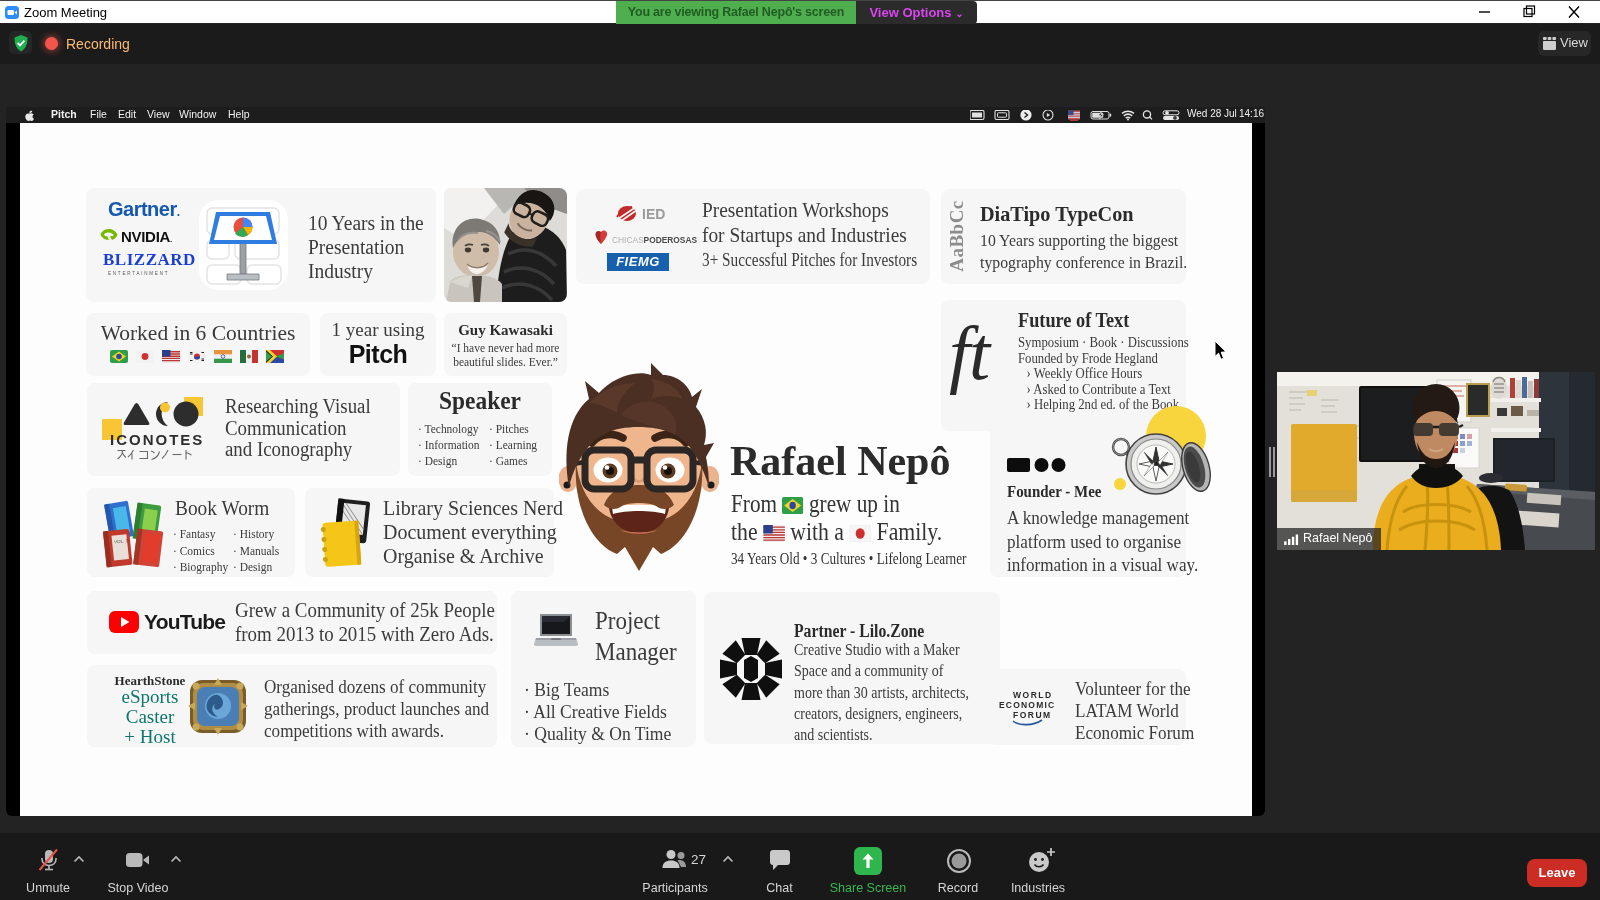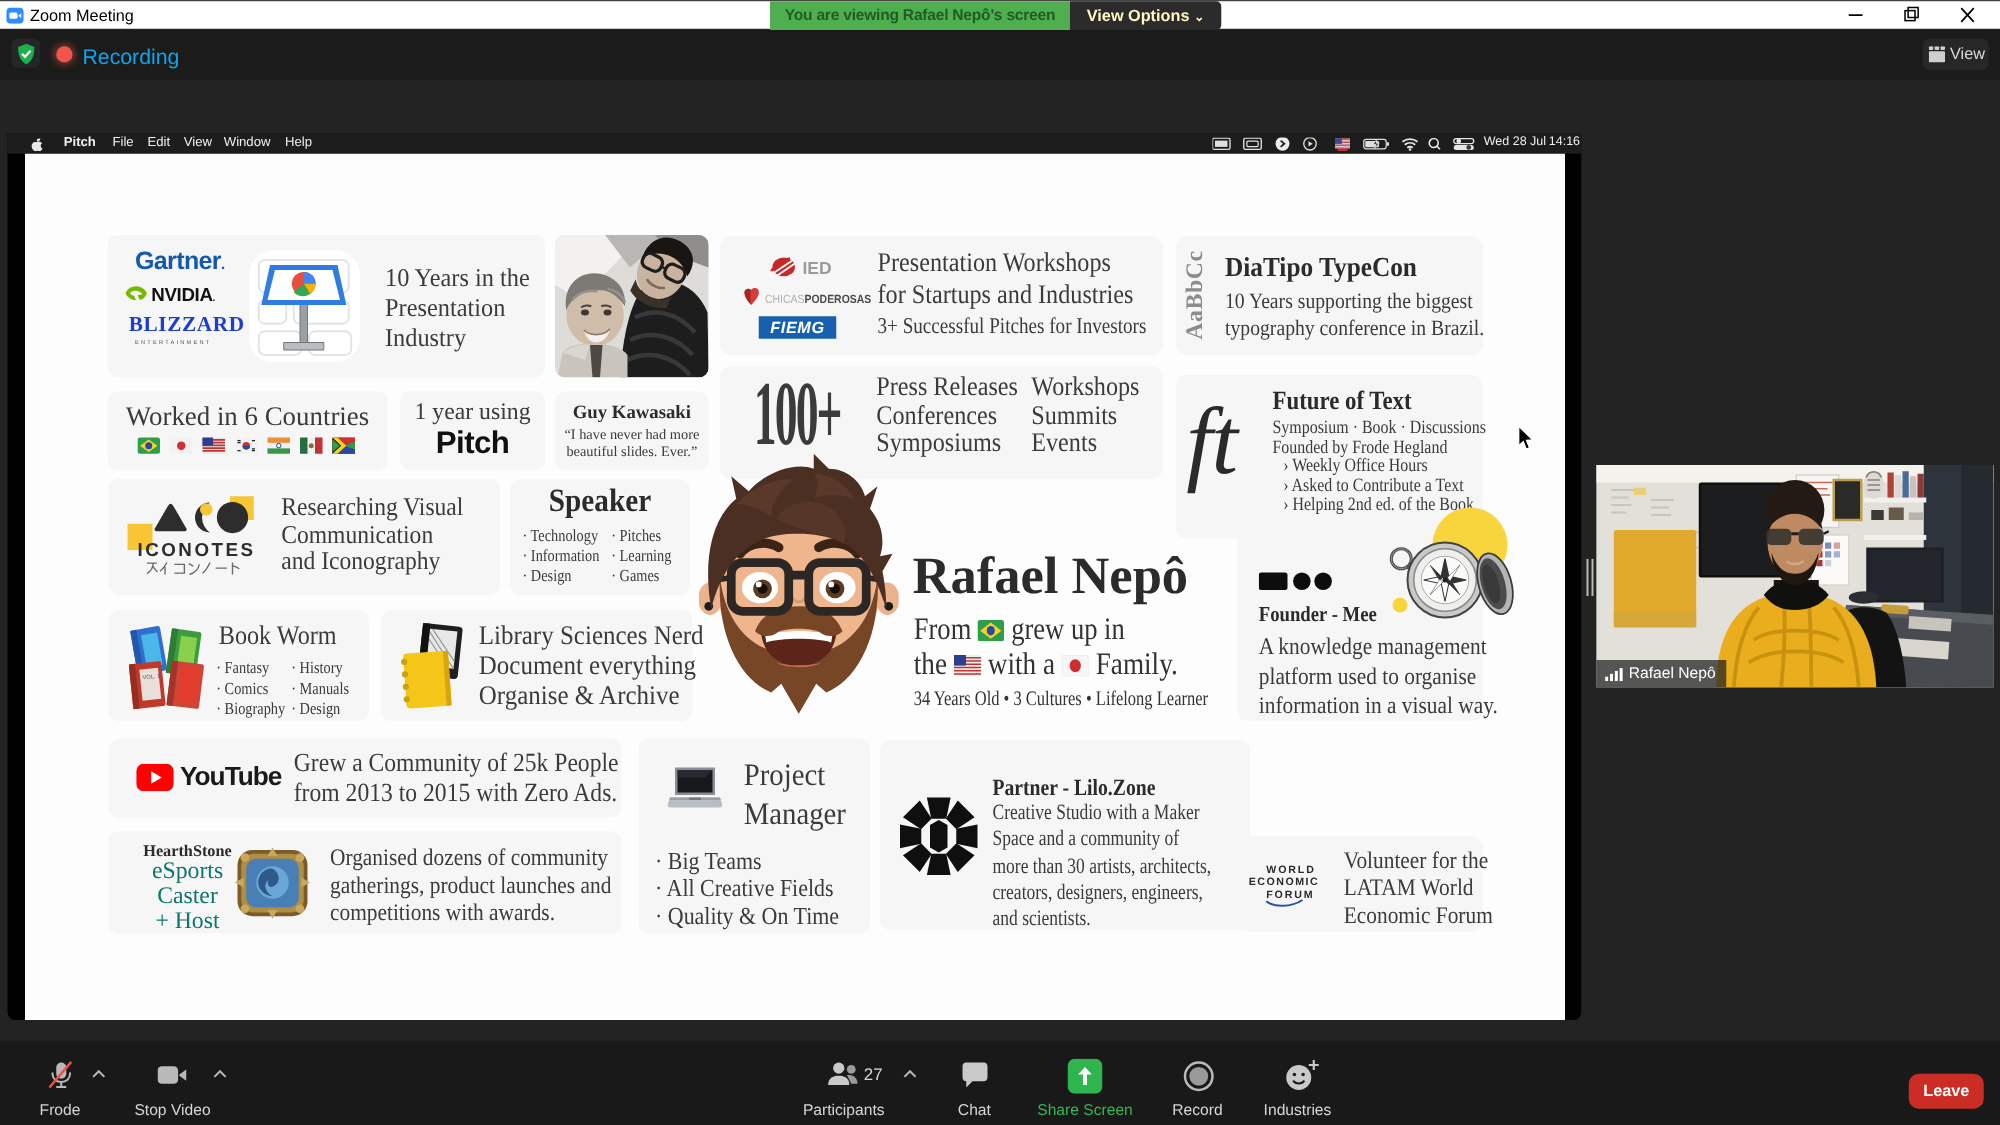--- a/index.html
+++ b/index.html
@@ -3,27 +3,27 @@
 <meta charset="utf-8">
 <style>
   * { margin:0; padding:0; box-sizing:border-box; }
   html,body { width:1600px; height:900px; background:#232323; font-family:"Liberation Sans",sans-serif; overflow:hidden; position:relative; }
   .abs { position:absolute; }
 
   
   #titlebar { position:absolute; left:0; top:0; width:1600px; height:23px; background:#ffffff; border-top:1px solid #444; }
   #titlebar .title { position:absolute; left:24px; top:4px; font-size:13px; color:#000; }
   #banner { position:absolute; left:616px; top:0; width:240px; height:23px; background:#4fae4e; color:#215c24; font-weight:bold; font-size:12.5px; text-align:center; line-height:23px; letter-spacing:-0.2px; }
-  #viewopts { position:absolute; left:856px; top:0; width:121px; height:23px; background:#2b2b2b; border-radius:0 4px 4px 0; color:#fef9c3; font-weight:bold; font-size:13px; text-align:center; line-height:23px; }
+  #viewopts { position:absolute; left:856px; top:0; width:121px; height:23px; background:#2b2b2b; border-radius:0 4px 4px 0; color:#d946ef; font-weight:bold; font-size:13px; text-align:center; line-height:23px; }
 
   
   #bar2 { position:absolute; left:0; top:24px; width:1600px; height:40px; background:#1b1b1b; }
   #shieldbox { position:absolute; left:9px; top:7px; width:23px; height:23px; background:#262626; border-radius:5px; }
   #recdot { position:absolute; left:45px; top:37px; width:13px; height:13px; border-radius:50%; background:#f2564a; box-shadow:0 0 6px 2px rgba(240,90,70,0.45); }
-  #rectext { position:absolute; left:66px; top:36px; font-size:17px; color:#0ea5e9; }
+  #rectext { position:absolute; left:66px; top:36px; font-size:14px; color:#fdba74; }
   #viewbtn { position:absolute; left:1538px; top:31px; width:53px; height:25px; background:#272727; border-radius:6px; color:#d9d9d9; font-size:13px; }
   #viewbtn span { position:absolute; left:22px; top:4px; }
 
   
   #screen { position:absolute; left:6px; top:107px; width:1259px; height:709px; background:#000; border-radius:0 0 6px 6px; }
   #menubar { position:absolute; left:0; top:0; width:1259px; height:16px; background:#1d1d1d; color:#f0f0f0; font-size:10.5px; }
   #menubar .mi { position:absolute; top:1px; }
   #slide { position:absolute; left:14px; top:16px; width:1232px; height:693px; background:#fdfdfd; color:#333; }
 
   
@@ -281,25 +281,20 @@
   <div class="card" style="left:300px;top:190px;width:116px;height:63px">
     <div class="abs ser" style="left:0;top:6px;width:116px;text-align:center;font-size:19px;color:#3b3b3b">1 year using</div>
     <div class="abs" style="left:0;top:27px;width:116px;text-align:center;font-size:25px;font-weight:bold;color:#111;letter-spacing:-0.5px">Pitch</div>
   </div>
 
   <div class="card" style="left:424px;top:190px;width:123px;height:63px">
     <div class="abs ser" style="left:0;top:9px;width:123px;text-align:center;font-size:15px;font-weight:bold;color:#2b2b2b">Guy Kawasaki</div>
     <div class="abs ser" style="left:0;top:29px;width:123px;text-align:center;font-size:11.5px;line-height:13.5px;color:#3b3b3b">“I have never had more<br>beautiful slides. Ever.”</div>
   </div>
 
-  <div class="card" style="left:556px;top:170px;width:354px;height:90px">
-    <div class="abs ser" style="left:27px;top:-4px;font-size:73px;font-weight:bold;color:#3b3b3b;transform:scaleX(0.5);transform-origin:left top;letter-spacing:-3px">100+</div>
-    <div class="abs ser g90" style="left:125px;top:5px;font-size:21.5px;line-height:22.5px;color:#3b3b3b">Press Releases<br>Conferences<br>Symposiums</div>
-    <div class="abs ser g90" style="left:249px;top:5px;font-size:21.5px;line-height:22.5px;color:#3b3b3b">Workshops<br>Summits<br>Events</div>
-  </div>
 
   <div class="card" style="left:921px;top:177px;width:245px;height:131px">
     <div class="abs ser" style="left:8px;top:10px;font-size:76px;font-style:italic;color:#2b2b2b;letter-spacing:-1px">ft</div>
     <div class="abs ser" style="left:77px;top:8px;font-size:21px;font-weight:bold;color:#2b2b2b;transform:scaleX(0.87);transform-origin:0 0;white-space:nowrap">Future of Text</div>
     <div class="abs ser g85" style="left:77px;top:35px;font-size:15px;line-height:15.5px;color:#3b3b3b">Symposium · Book · Discussions<br>Founded by Frode Hegland<br><span style="padding-left:10px">› Weekly Office Hours</span><br><span style="padding-left:10px">› Asked to Contribute a Text</span><br><span style="padding-left:10px">› Helping 2nd ed. of the Book</span></div>
   </div>
 
 
   <div class="card" style="left:67px;top:260px;width:313px;height:93px">
     <svg class="abs" style="left:14px;top:12px" width="106" height="54" viewBox="0 0 106 54">
@@ -708,21 +703,21 @@
     <circle cx="13" cy="13" r="7.5" fill="#9a9a9a"></circle>
   </svg>
 
   <svg class="abs" style="left:1027px;top:15px" width="30" height="26" viewBox="0 0 30 26">
     <circle cx="12" cy="14" r="10" fill="#c9c9c9"></circle>
     <circle cx="8.5" cy="11.5" r="1.4" fill="#191919"></circle>
     <circle cx="15.5" cy="11.5" r="1.4" fill="#191919"></circle>
     <path d="M7.5 16.5 C9.5 19.5 14.5 19.5 16.5 16.5" stroke="#191919" stroke-width="1.5" fill="none"></path>
     <path d="M24 0 L24 8 M20 4 L28 4" stroke="#c9c9c9" stroke-width="1.7"></path>
   </svg>
-  <div class="tbtn" style="left:18px;top:48px;width:60px">Frode</div>
+  <div class="tbtn" style="left:18px;top:48px;width:60px">Unmute</div>
   <div class="tbtn" style="left:103px;top:48px;width:70px">Stop Video</div>
   <div class="tbtn" style="left:640px;top:48px;width:70px">Participants</div>
   <div class="tbtn" style="left:752px;top:48px;width:55px">Chat</div>
   <div class="tbtn" style="left:820px;top:48px;width:96px;color:#36b654">Share Screen</div>
   <div class="tbtn" style="left:928px;top:48px;width:60px">Record</div>
   <div class="tbtn" style="left:1002px;top:48px;width:72px">Industries</div>
   <div id="leave">Leave</div>
 </div>
 
 </body></html>

